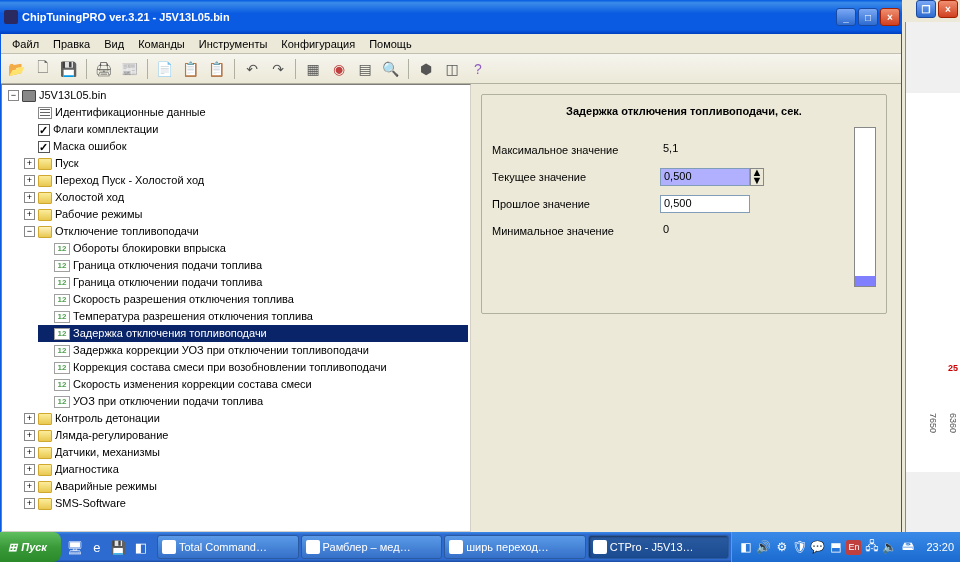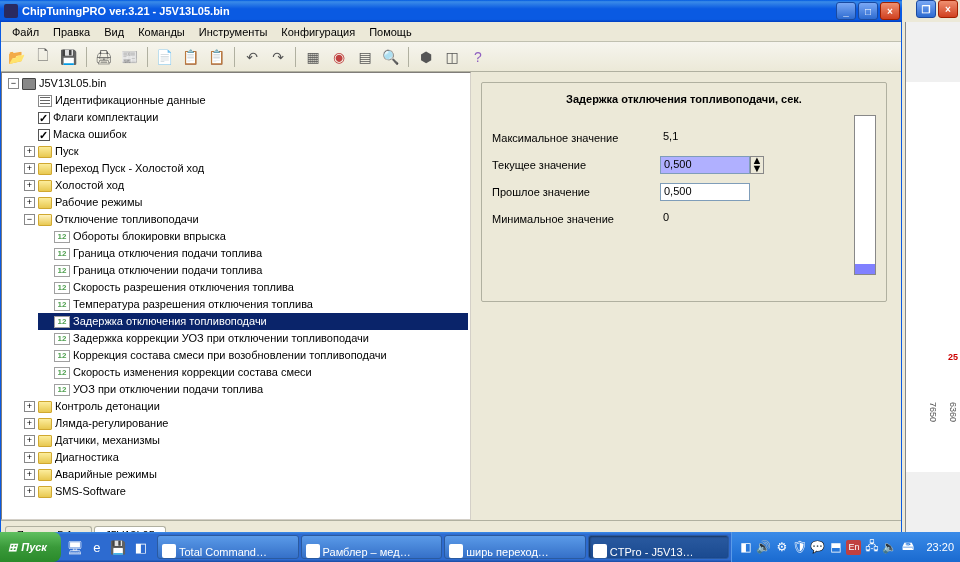--- a/index.html
+++ b/index.html
@@ -1,19 +1,19 @@
 <!DOCTYPE html>
 <html><head>
 <meta charset="utf-8">
 <style>
 * { box-sizing: border-box; margin: 0; padding: 0; font-family: Tahoma, sans-serif; font-size: 11px; }
 body { background: #ece9d8; width: 960px; height: 562px; overflow: hidden; position: relative; }
 
 
-.titlebar { height: 22px; background: linear-gradient(to bottom, #0058e0 0%, #3a8be8 8%, #0a5ae2 40%, #0a5ae2 88%, #003dc0 100%); color: #fff; display: flex; align-items: center; padding: 0 2px 0 4px; }
+.titlebar { height: 34px; background: linear-gradient(to bottom, #0058e0 0%, #3a8be8 8%, #0a5ae2 40%, #0a5ae2 88%, #003dc0 100%); color: #fff; display: flex; align-items: center; padding: 0 2px 0 4px; }
 .titlebar .app-icon { width: 14px; height: 14px; background: #2a2a60; margin-right: 4px; border-radius: 2px; }
 .titlebar .title-text { flex: 1; font-weight: bold; }
 .titlebar .win-btns { display: flex; gap: 2px; }
 .titlebar .win-btn { width: 20px; height: 18px; background: linear-gradient(to bottom,#7aa8f5,#2d6bd0); border: 1px solid #1a4aa0; border-radius: 3px; display: flex; align-items: center; justify-content: center; color: #fff; font-family: Arial; font-size: 10px; font-weight: bold; cursor: pointer; }
 .titlebar .win-btn.close { background: linear-gradient(to bottom,#f09070,#d04020); border-color: #a02000; }
 
 .outer-right-btns { position: absolute; top: 0; right: 2px; display: flex; gap: 2px; z-index: 50; }
 
 
 .menubar { height: 20px; background: #ece9d8; display: flex; align-items: center; padding: 0 4px; border-bottom: 1px solid #c0c0b0; }
@@ -64,30 +64,30 @@
 .tabbar { height: 22px; background:#ece9d8; border-top:1px solid #b0b0a0; display:flex; align-items:flex-end; padding:0 4px; }
 .tabbar .tab { padding:2px 10px; background:#ece9d8; border:1px solid #b0b0a0; border-bottom:none; margin-right:2px; border-radius:3px 3px 0 0; cursor:pointer; position:relative; top:1px; }
 .tabbar .tab.active { background:#fff; }
 
 
 .taskbar { position:absolute; bottom:0; left:0; right:0; height:30px; background:linear-gradient(to bottom,#3a8be8 0%,#2d6bd0 8%,#2d6bd0 92%,#1a4aa0 100%); display:flex; align-items:center; }
 .taskbar .start { height:30px; padding:0 14px 0 8px; background:linear-gradient(to bottom,#60c060 0%,#3a9a3a 50%,#2a8a2a 100%); color:#fff; font-weight:bold; font-style:italic; display:flex; align-items:center; border-radius:0 8px 8px 0; cursor:pointer; }
 .taskbar .ql { display:flex; gap:2px; padding:0 4px; }
 .taskbar .ql span { width:20px; height:22px; display:flex; align-items:center; justify-content:center; color:#fff; cursor:pointer; font-size:13px; }
 .taskbar .tasks { display:flex; gap:2px; flex:1; padding:0 2px; overflow:hidden; }
-.taskbar .task { height:24px; min-width:0; flex:1; max-width:150px; background:linear-gradient(to bottom,#5a9ae8,#3570c8); border:1px solid #2a5aa0; border-radius:3px; color:#fff; display:flex; align-items:flex-end; padding:0 4px; gap:3px; cursor:pointer; overflow:hidden; white-space:nowrap; }
+.taskbar .task { height:24px; min-width:0; flex:1; max-width:150px; background:linear-gradient(to bottom,#5a9ae8,#3570c8); border:1px solid #2a5aa0; border-radius:3px; color:#fff; display:flex; align-items:center; padding:0 4px; gap:3px; cursor:pointer; overflow:hidden; white-space:nowrap; }
 .taskbar .task.active { background:linear-gradient(to bottom,#2a5aa0,#1a4a90); box-shadow:inset 1px 1px 2px rgba(0,0,0,0.4); }
 .taskbar .task .ti { width:14px; height:14px; background:#fff; border-radius:2px; flex-shrink:0; }
 .taskbar .tray { background:linear-gradient(to bottom,#3a8be8,#1a6ad0); height:30px; display:flex; align-items:center; padding:0 6px; gap:3px; color:#fff; border-left:1px solid #5a9ae8; }
 .taskbar .tray .ti { width:15px; height:15px; font-size:12px; display:flex; align-items:center; justify-content:center; cursor:pointer; }
 .taskbar .tray .clock { margin-left:8px; }
 
 
 .right-strip { position:absolute; top:22px; right:0; width:55px; bottom:30px; background:#f0f0f0; border-left:1px solid #888; overflow:hidden; }
-.right-strip .ruler { position:absolute; top:60px; bottom:60px; right:0; width:55px; background:#fff; }
+.right-strip .ruler { position:absolute; top:71px; bottom:60px; right:0; width:55px; background:#fff; }
 .right-strip .rlabel { position:absolute; right:2px; font-size:9px; color:#555; }
 
 .window-frame { border:1px solid #0a5ae2; border-top:none; background:#ece9d8; width:902px; height:532px; position:relative; }
 </style>
 </head>
 <body>
 
 <div class="titlebar" style="width:902px;">
   <span class="app-icon"></span>
   <span class="title-text">ChipTuningPRO ver.3.21 - J5V13L05.bin</span>

